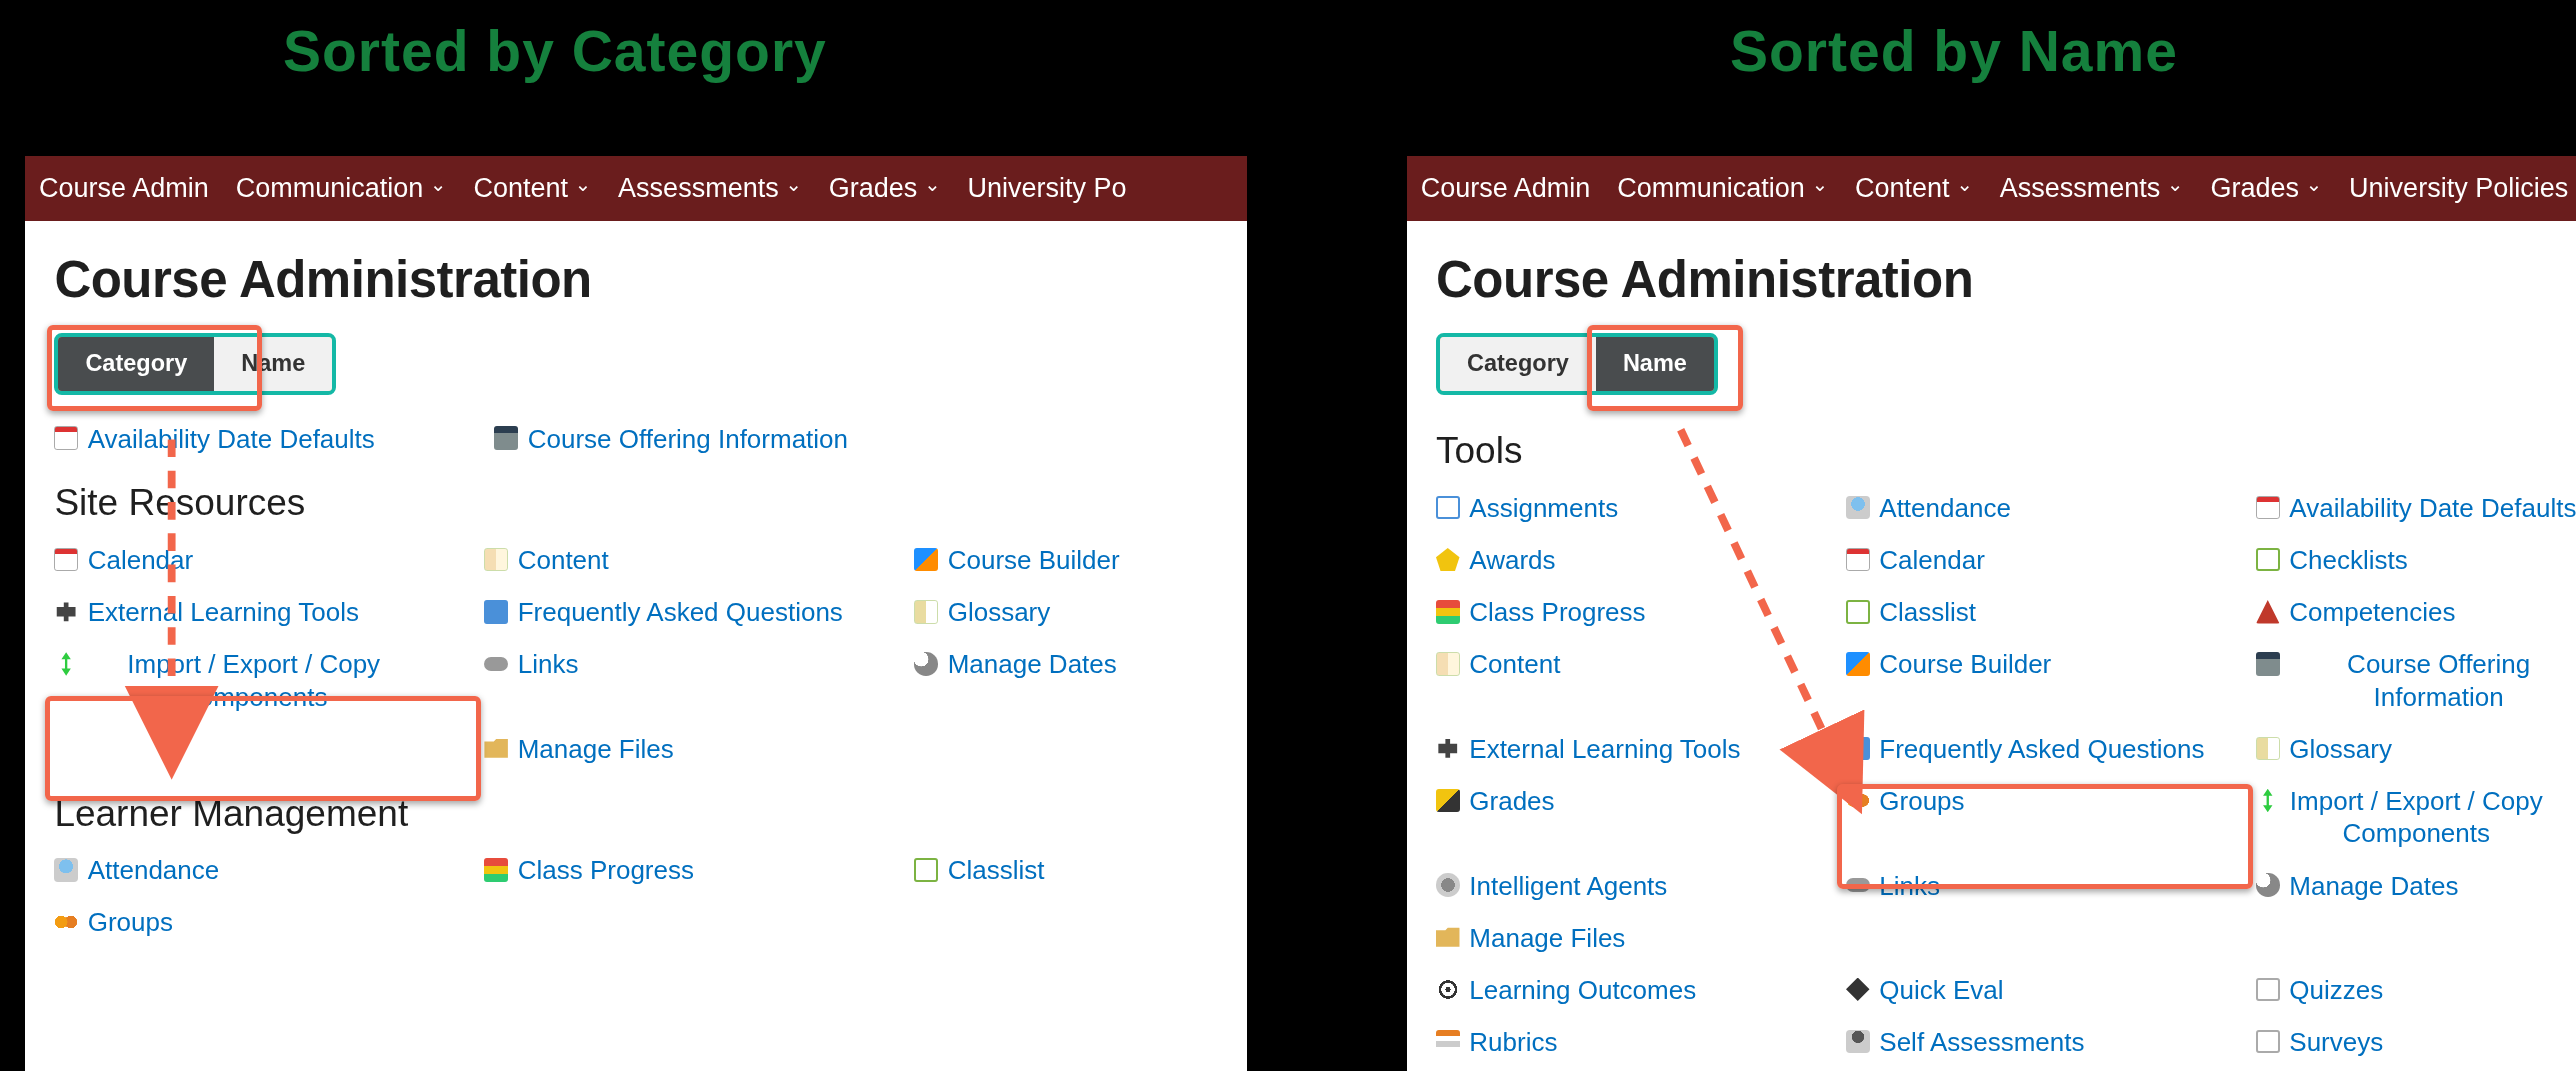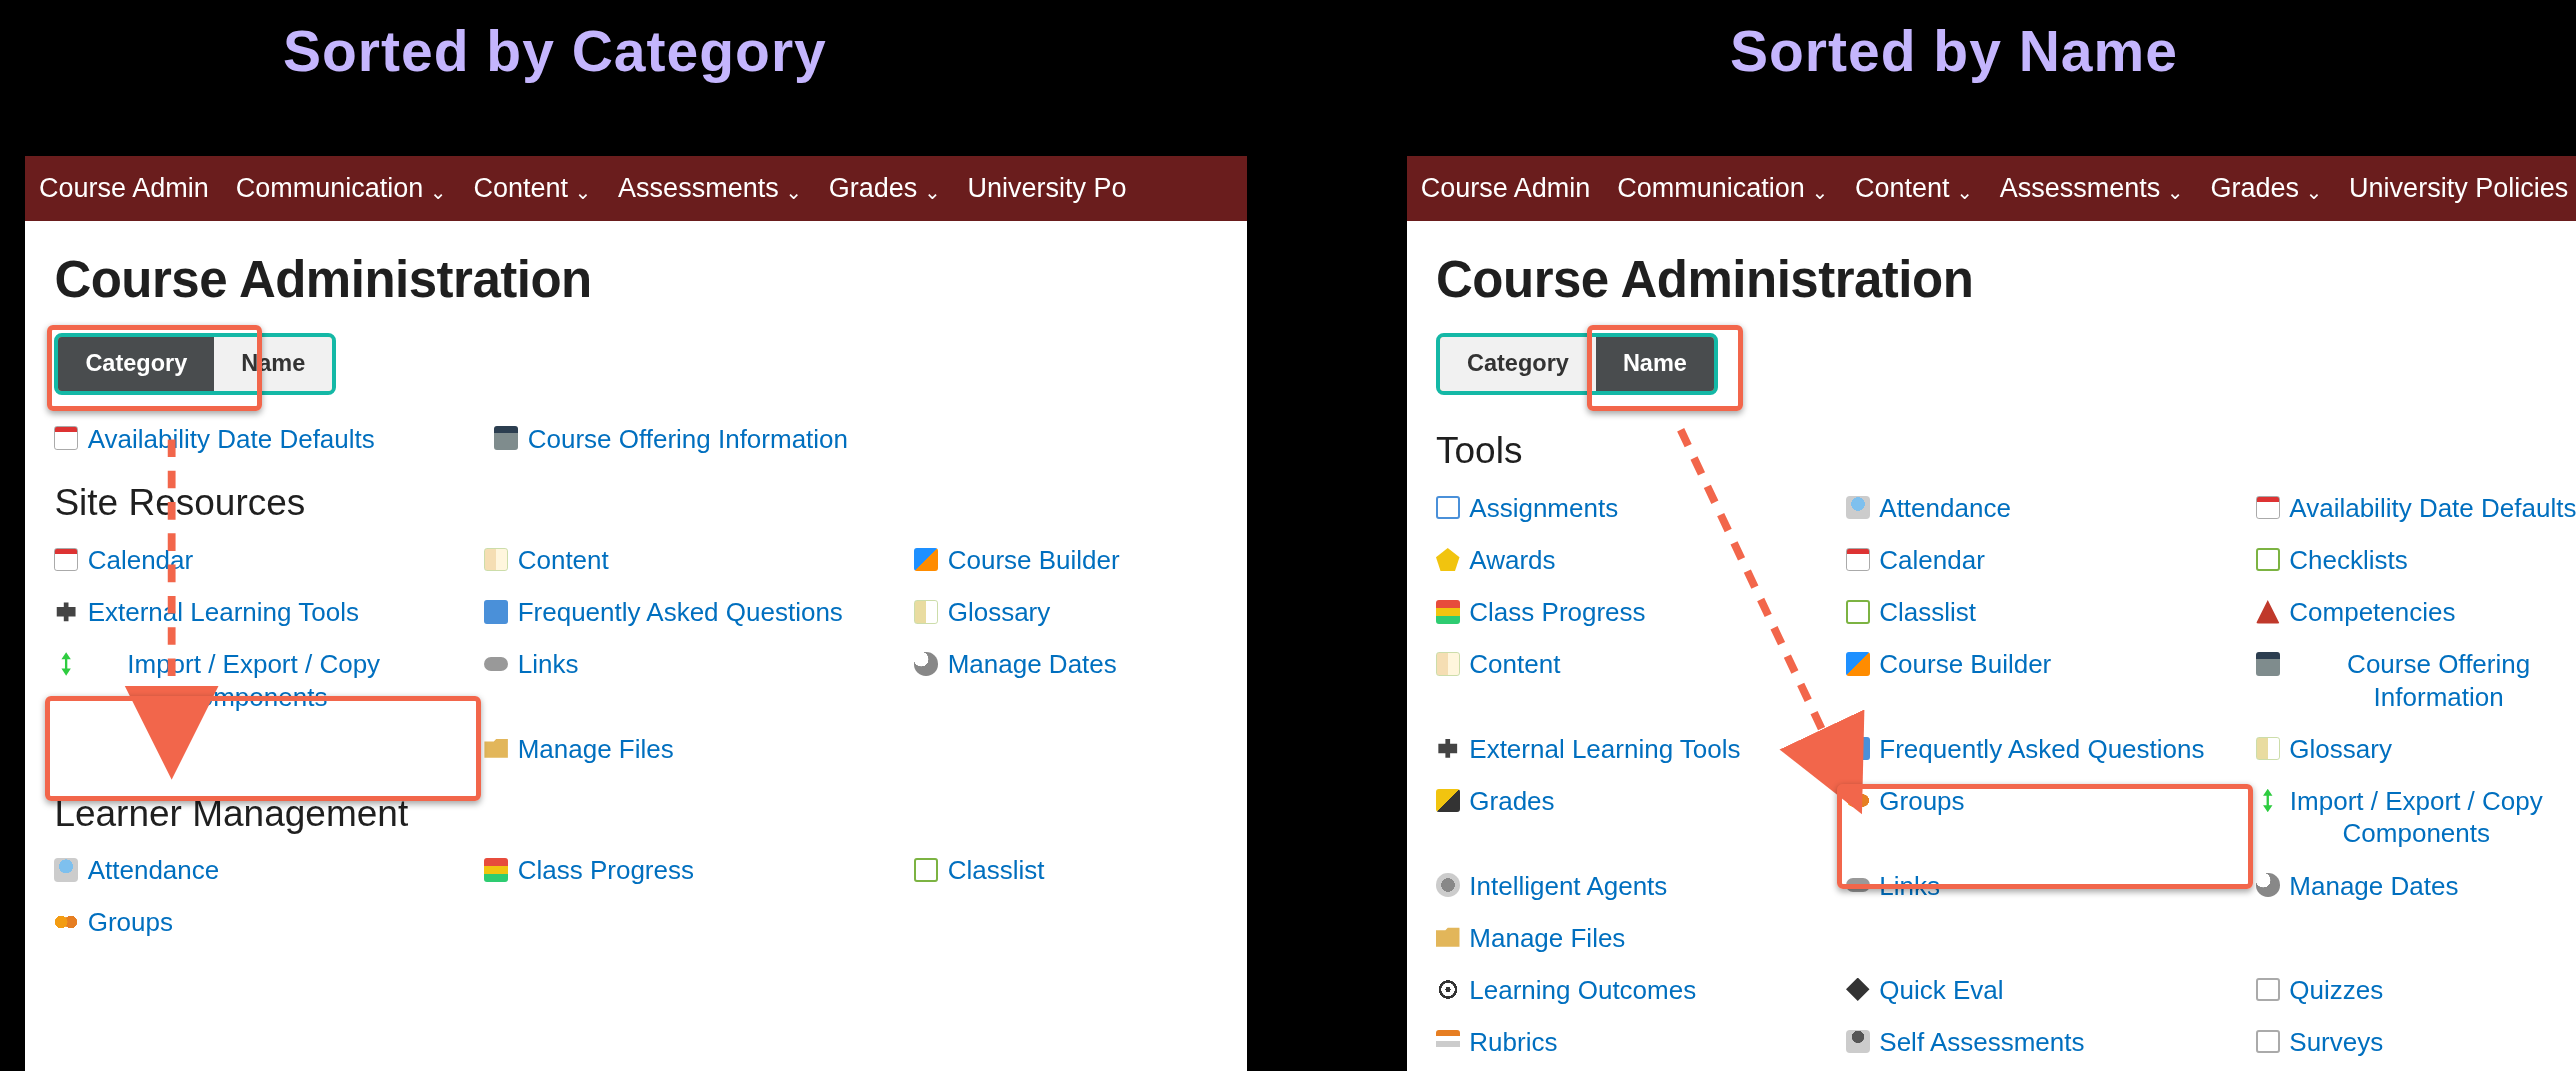--- a/index.html
+++ b/index.html
@@ -7,21 +7,21 @@
     background: #000;
     font-family: "Segoe UI", Arial, sans-serif;
     color: #222;
     width: 2576px;
     height: 1071px;
     overflow: hidden;
     position: relative;
   }
   .caption {
     position: absolute;
-    color: #c4b5fd;
+    color: #15803d;
     font-size: 57px;
     font-weight: 800;
     -webkit-text-stroke: 5.9px #000;
     paint-order: stroke fill;
     letter-spacing: 1px;
   }
   .caption.left { top: 17.6px; left: 283px; }
   .caption.right { top: 17.6px; left: 1730px; }
 
   .panel {
@@ -39,21 +39,21 @@
     align-items: center;
     padding: 0 13.7px;
     gap: 27px;
     white-space: nowrap;
     overflow: hidden;
   }
   .nav-item {
     color: #fff;
     font-size: 27px;
     display: flex;
-    align-items: flex-end;
+    align-items: flex-start;
     gap: 6.8px;
     cursor: pointer;
   }
   .chev { font-size: 19.5px; }
 
   .content {
     padding: 19.5px 29px;
   }
   .page-title {
     font-size: 51px;

